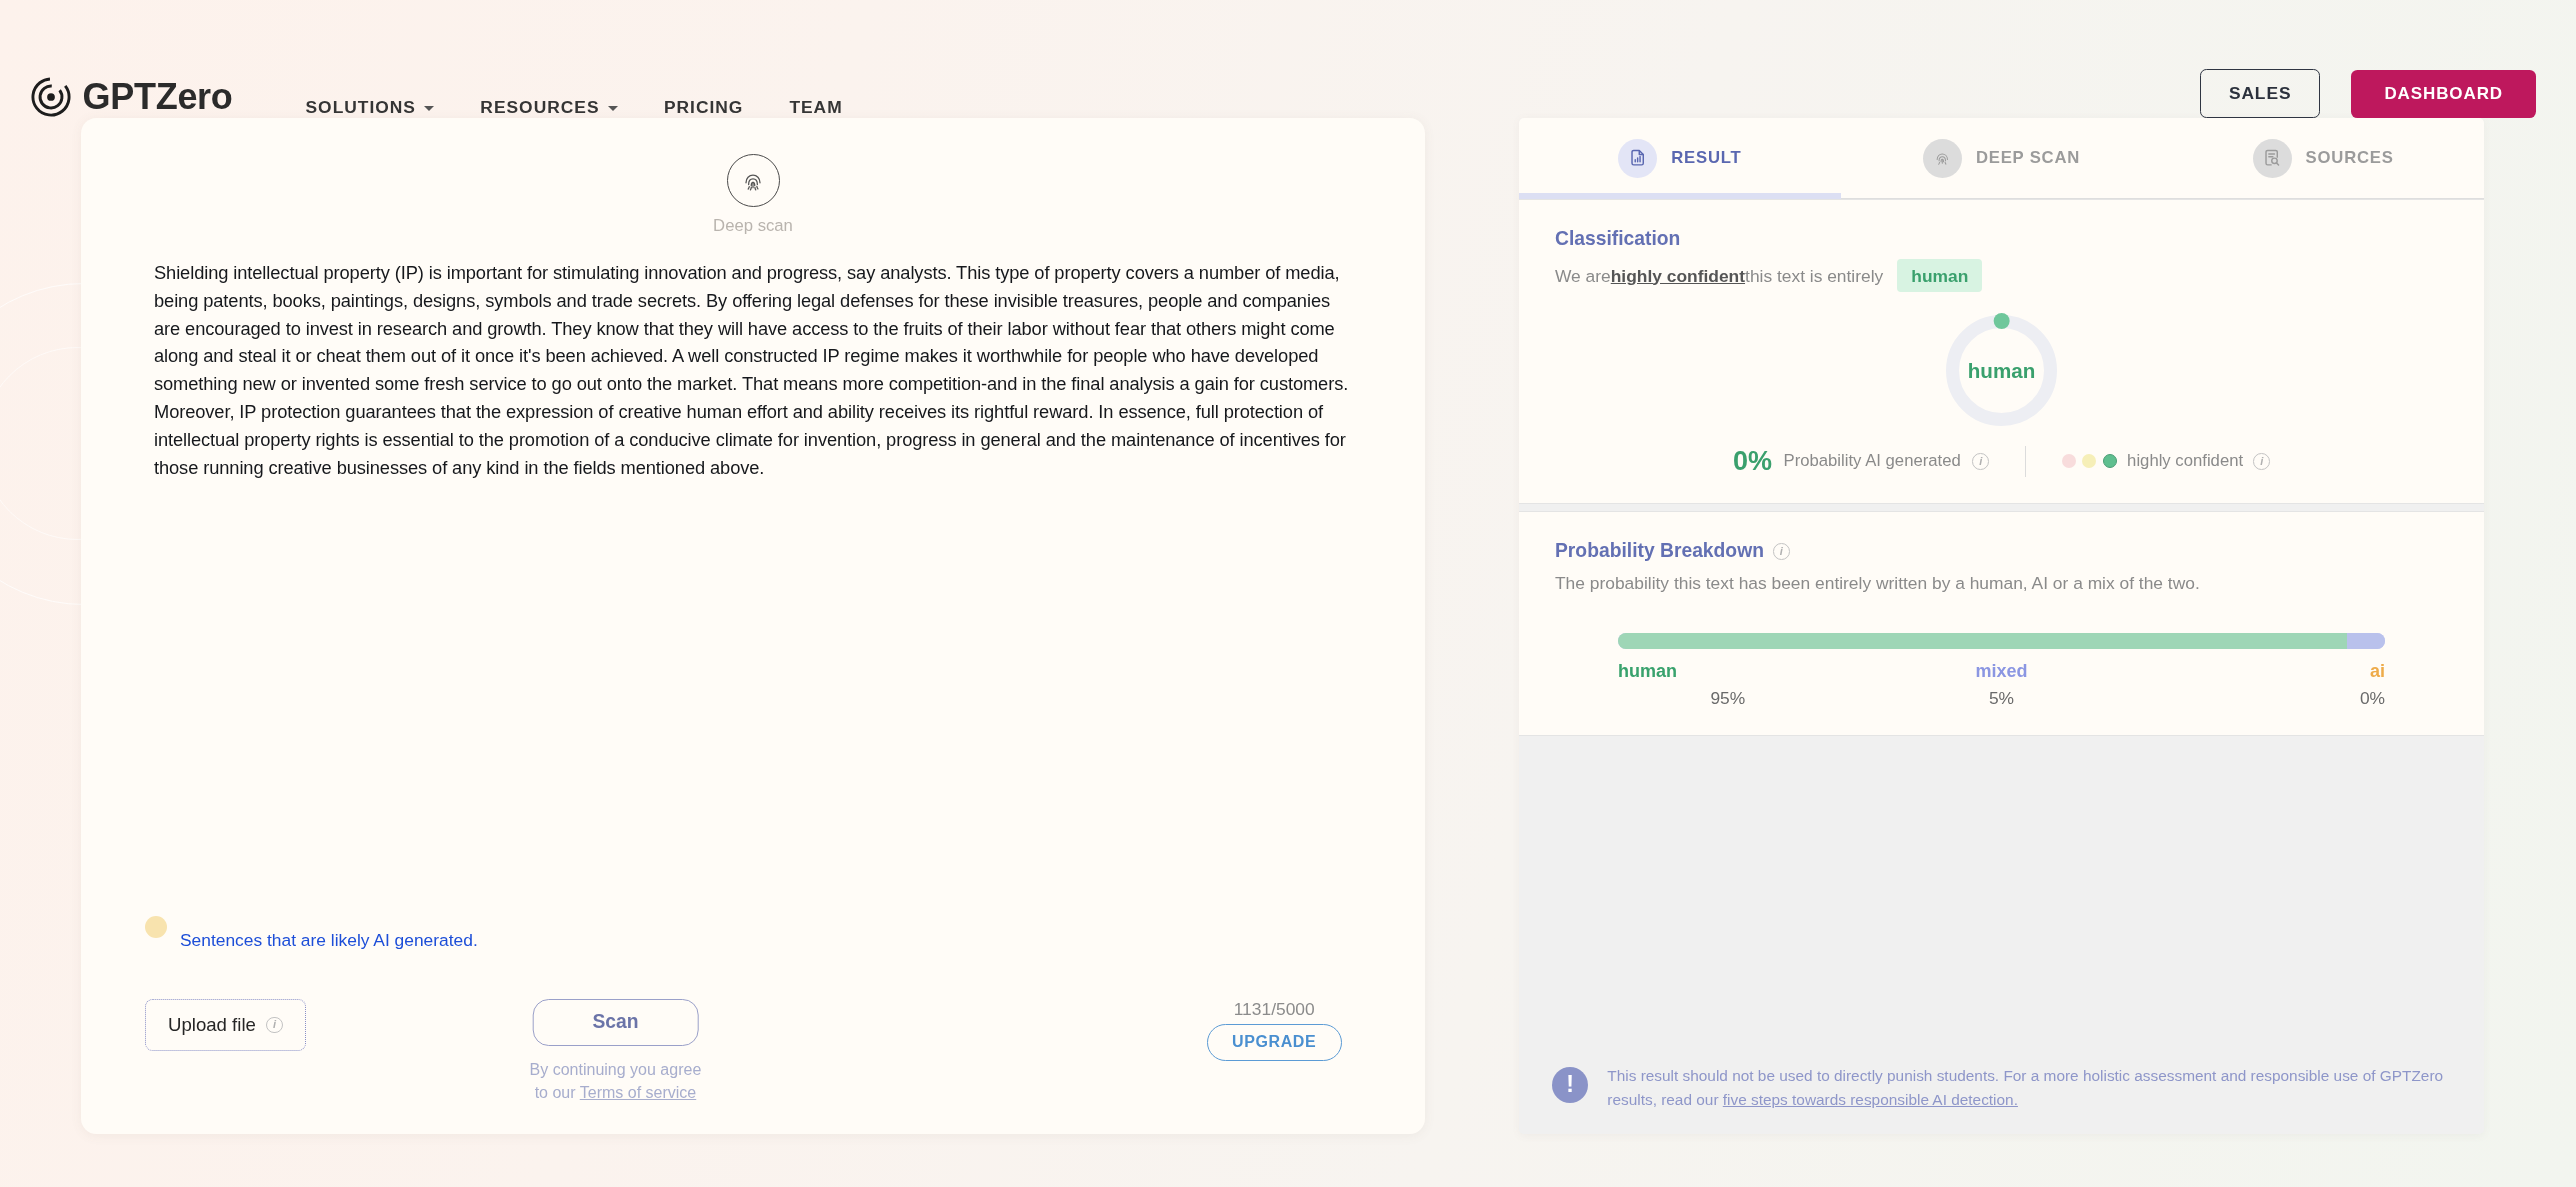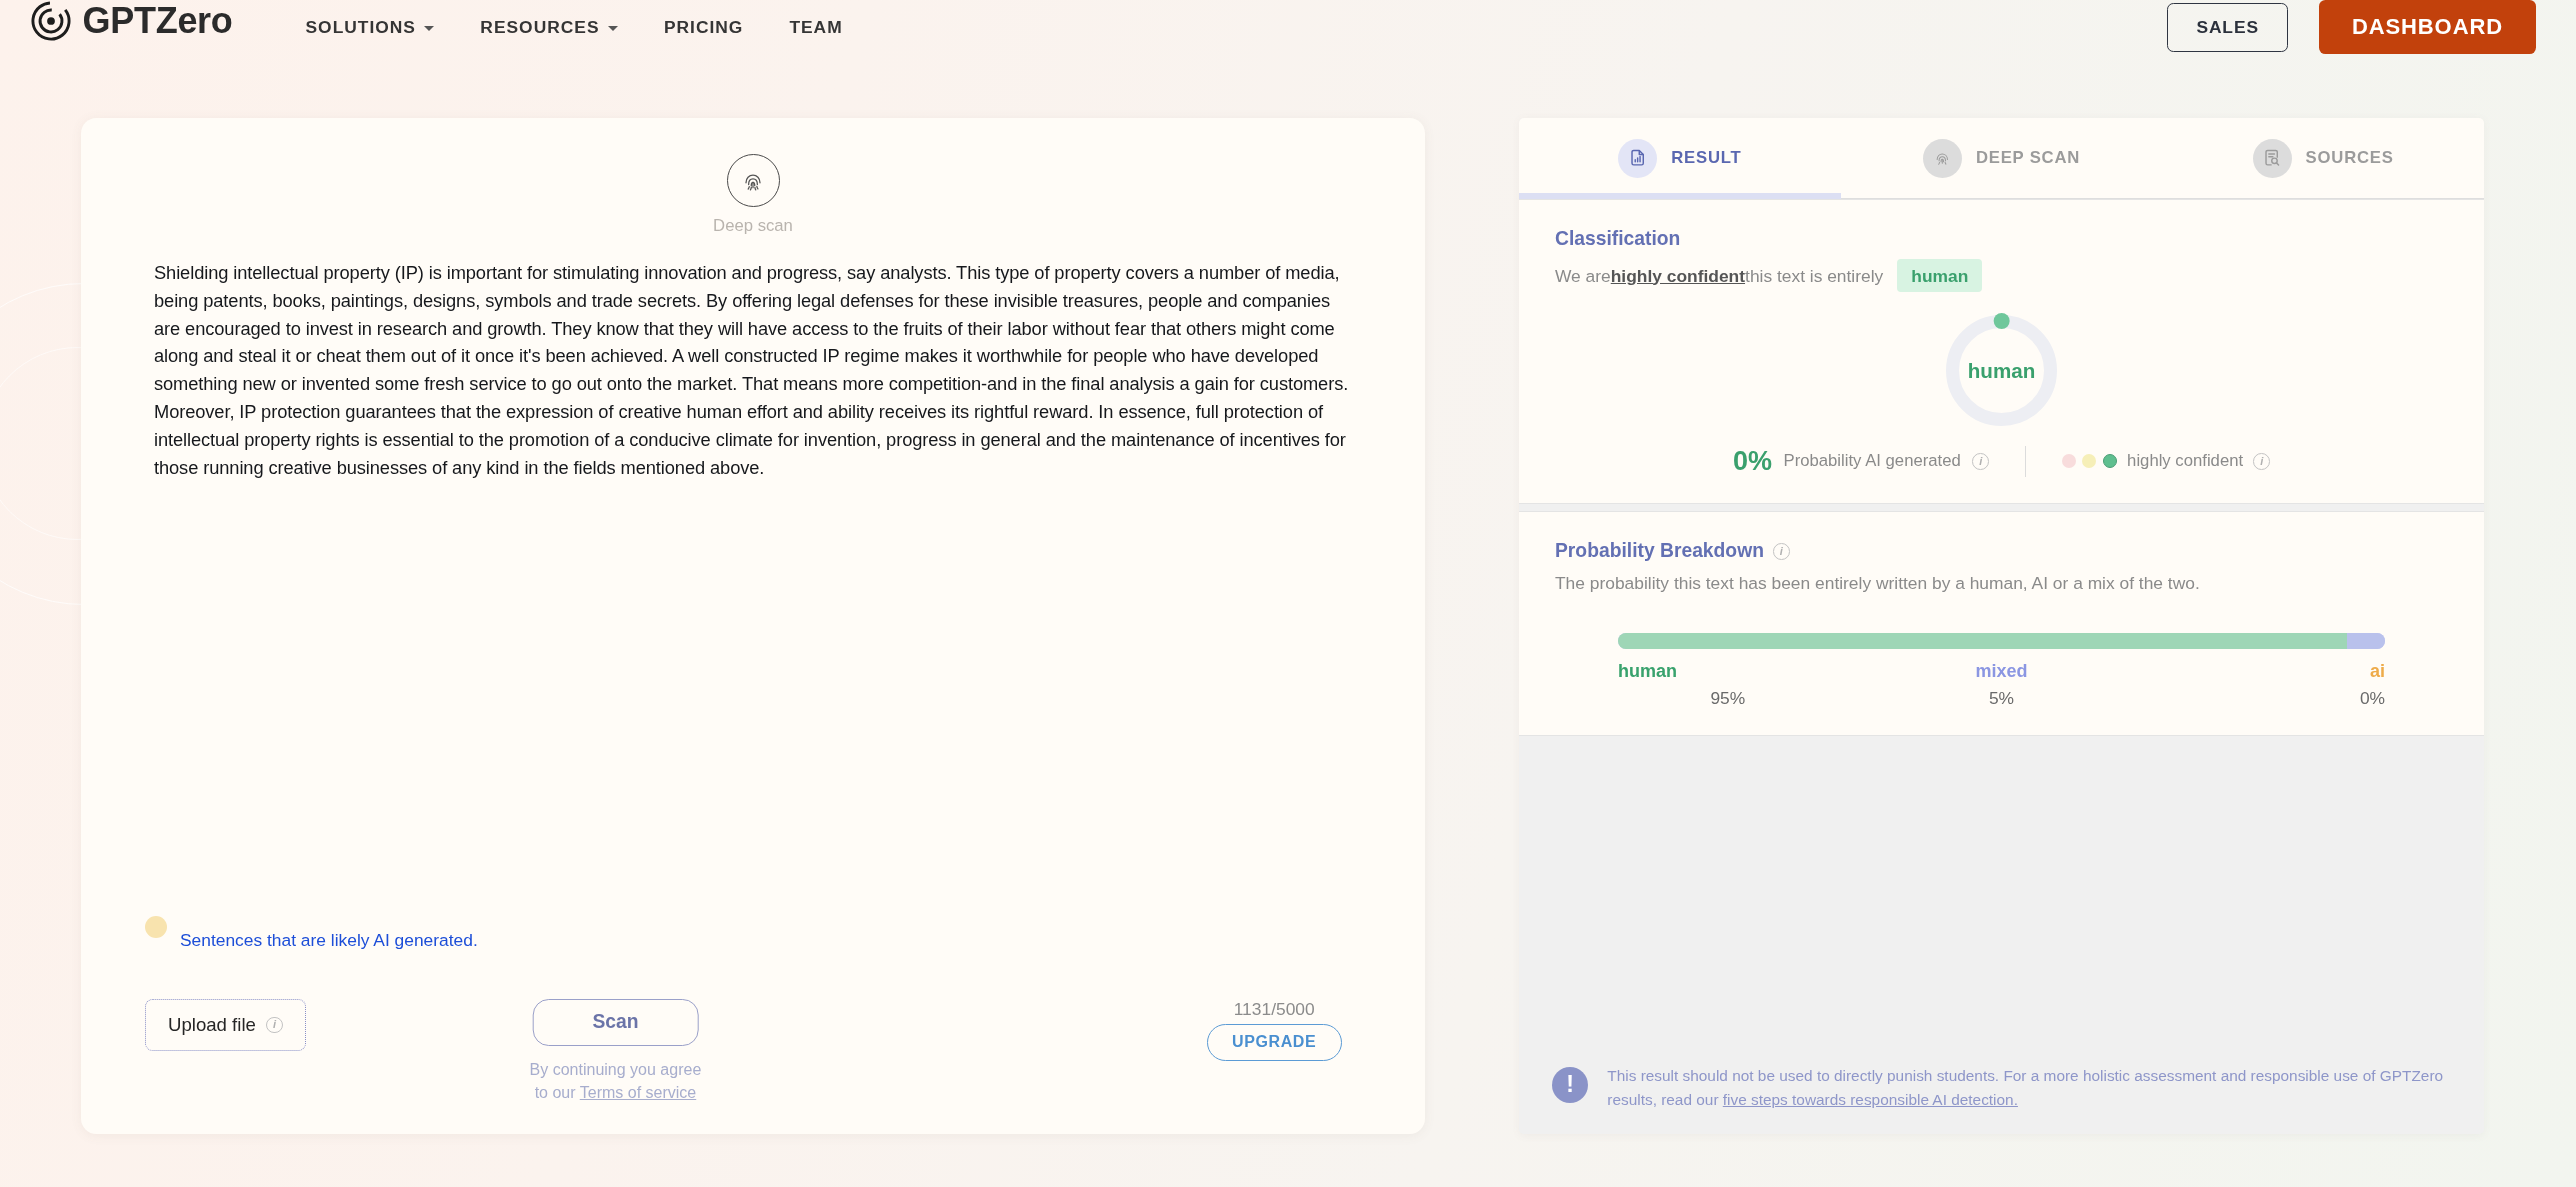--- a/index.html
+++ b/index.html
@@ -23,21 +23,21 @@
   }
   .bg-decor.inner {
     left: -19.3px; top: 347px; width: 193px; height: 193px;
     border: 1.9px solid rgba(255,255,255,0.6);
   }
 
   
   .header {
     position: relative;
     height: 118px;
-    display: flex; align-items: flex-start;
+    display: flex; align-items: flex-end;
     padding: 0 40px 0 31px;
     z-index: 5;
   }
   .brand { display: flex; align-items: center; gap: 11.6px; }
   .brand-logo { width: 40px; height: 40px; flex: 0 0 auto; }
   .brand-name {
     font-size: 36px; font-weight: 700; letter-spacing: -0.3px;
     color: #2b2b2b;
   }
   .nav { display: flex; align-items: center; margin-left: 50px; gap: 0; }
@@ -60,24 +60,24 @@
   .header-actions { margin-left: auto; display: flex; align-items: center; gap: 31px; }
   .btn-sales {
     border: 1.3px solid #2f3542; background: transparent;
     border-radius: 6.4px;
     padding: 13px 28px;
     font-size: 17.4px; font-weight: 600; letter-spacing: 0.9px;
     color: #2b313c; cursor: pointer;
     font-family: inherit;
   }
   .btn-dashboard {
-    background: #c2410c; border: none;
+    background: #be185d; border: none;
     border-radius: 6.4px;
     padding: 14px 33px;
-    font-size: 22px; font-weight: 600; letter-spacing: 0.9px;
+    font-size: 17px; font-weight: 600; letter-spacing: 0.9px;
     color: #ffffff; cursor: pointer;
     font-family: inherit;
   }
 
   
   .stage {
     position: relative;
     display: flex;
     padding: 0 31px 0 81px;
     gap: 94px;

